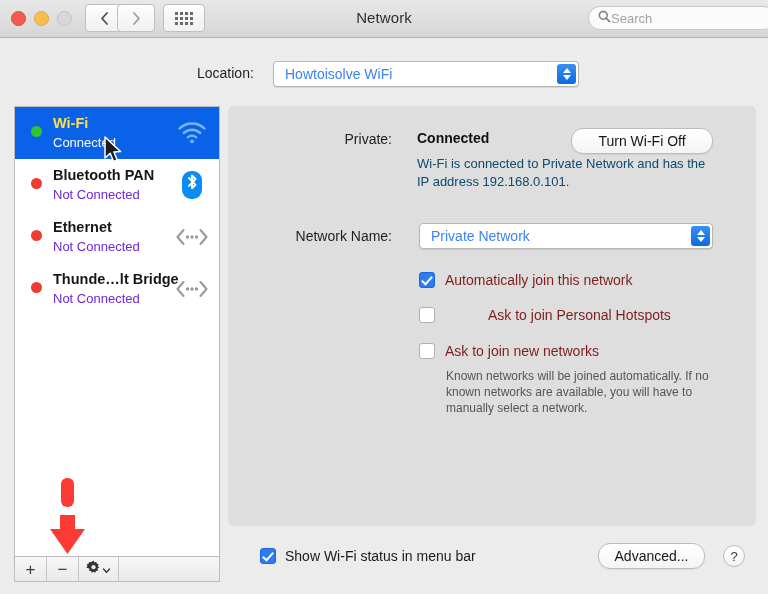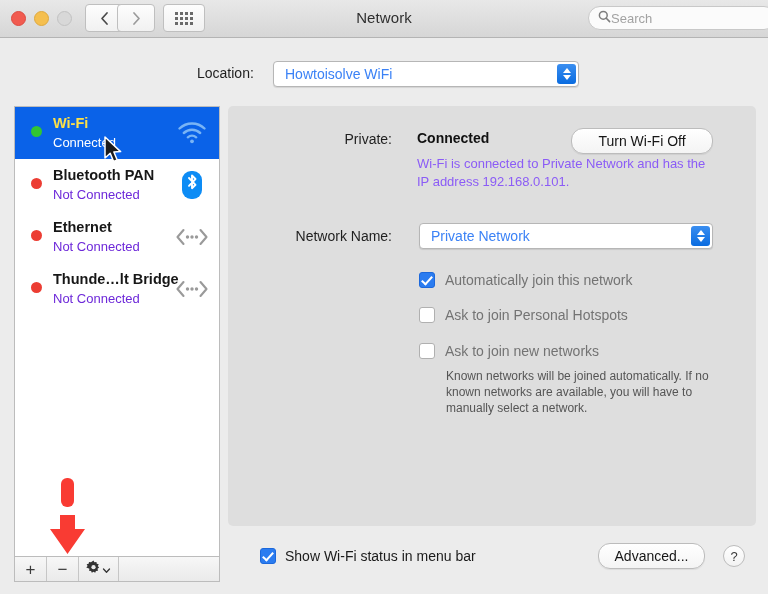--- a/index.html
+++ b/index.html
@@ -249,21 +249,21 @@
     display: flex; align-items: center; justify-content: center;
     box-shadow: 0 1px 1px rgba(0,0,0,0.07);
   }
   #turn-wifi-off-button { left: 571px; top: 128px; width: 142px; height: 26px; }
 
   #status-desc {
     position: absolute;
     left: 417px; top: 155px;
     width: 300px;
     font-size: 13px;
-    color: #8b5cf6;
+    color: #0c4a6e;
     line-height: 18px;
   }
 
   #network-name-label { left: 290px; top: 228px; width: 102px; }
   #network-name-popup { left: 419px; top: 223px; width: 294px; height: 26px; }
 
   .checkrow {
     position: absolute;
     left: 419px;
     display: flex; align-items: flex-start;
@@ -288,26 +288,26 @@
     position: absolute;
     left: 4px; top: 1px;
     width: 4px; height: 9px;
     border: solid #ffffff;
     border-width: 0 2px 2px 0;
     transform: rotate(42deg);
   }
   .checkrow .clabel {
     margin-left: 10px;
     font-size: 14px;
-    color: #737373;
+    color: #7f1d1d;
     line-height: 16px;
     white-space: nowrap;
   }
   #chk-auto-join { top: 272px; }
-  #chk-personal-hotspots { top: 307px; }
+  #chk-personal-hotspots { top: 307px; gap: 43px; }
   #chk-new-networks { top: 343px; }
 
   #known-networks-note {
     position: absolute;
     left: 419px; top: 368px;
     width: 292px;
     font-size: 12px;
     color: #555555;
     line-height: 16px;
     margin-left: 27px;

